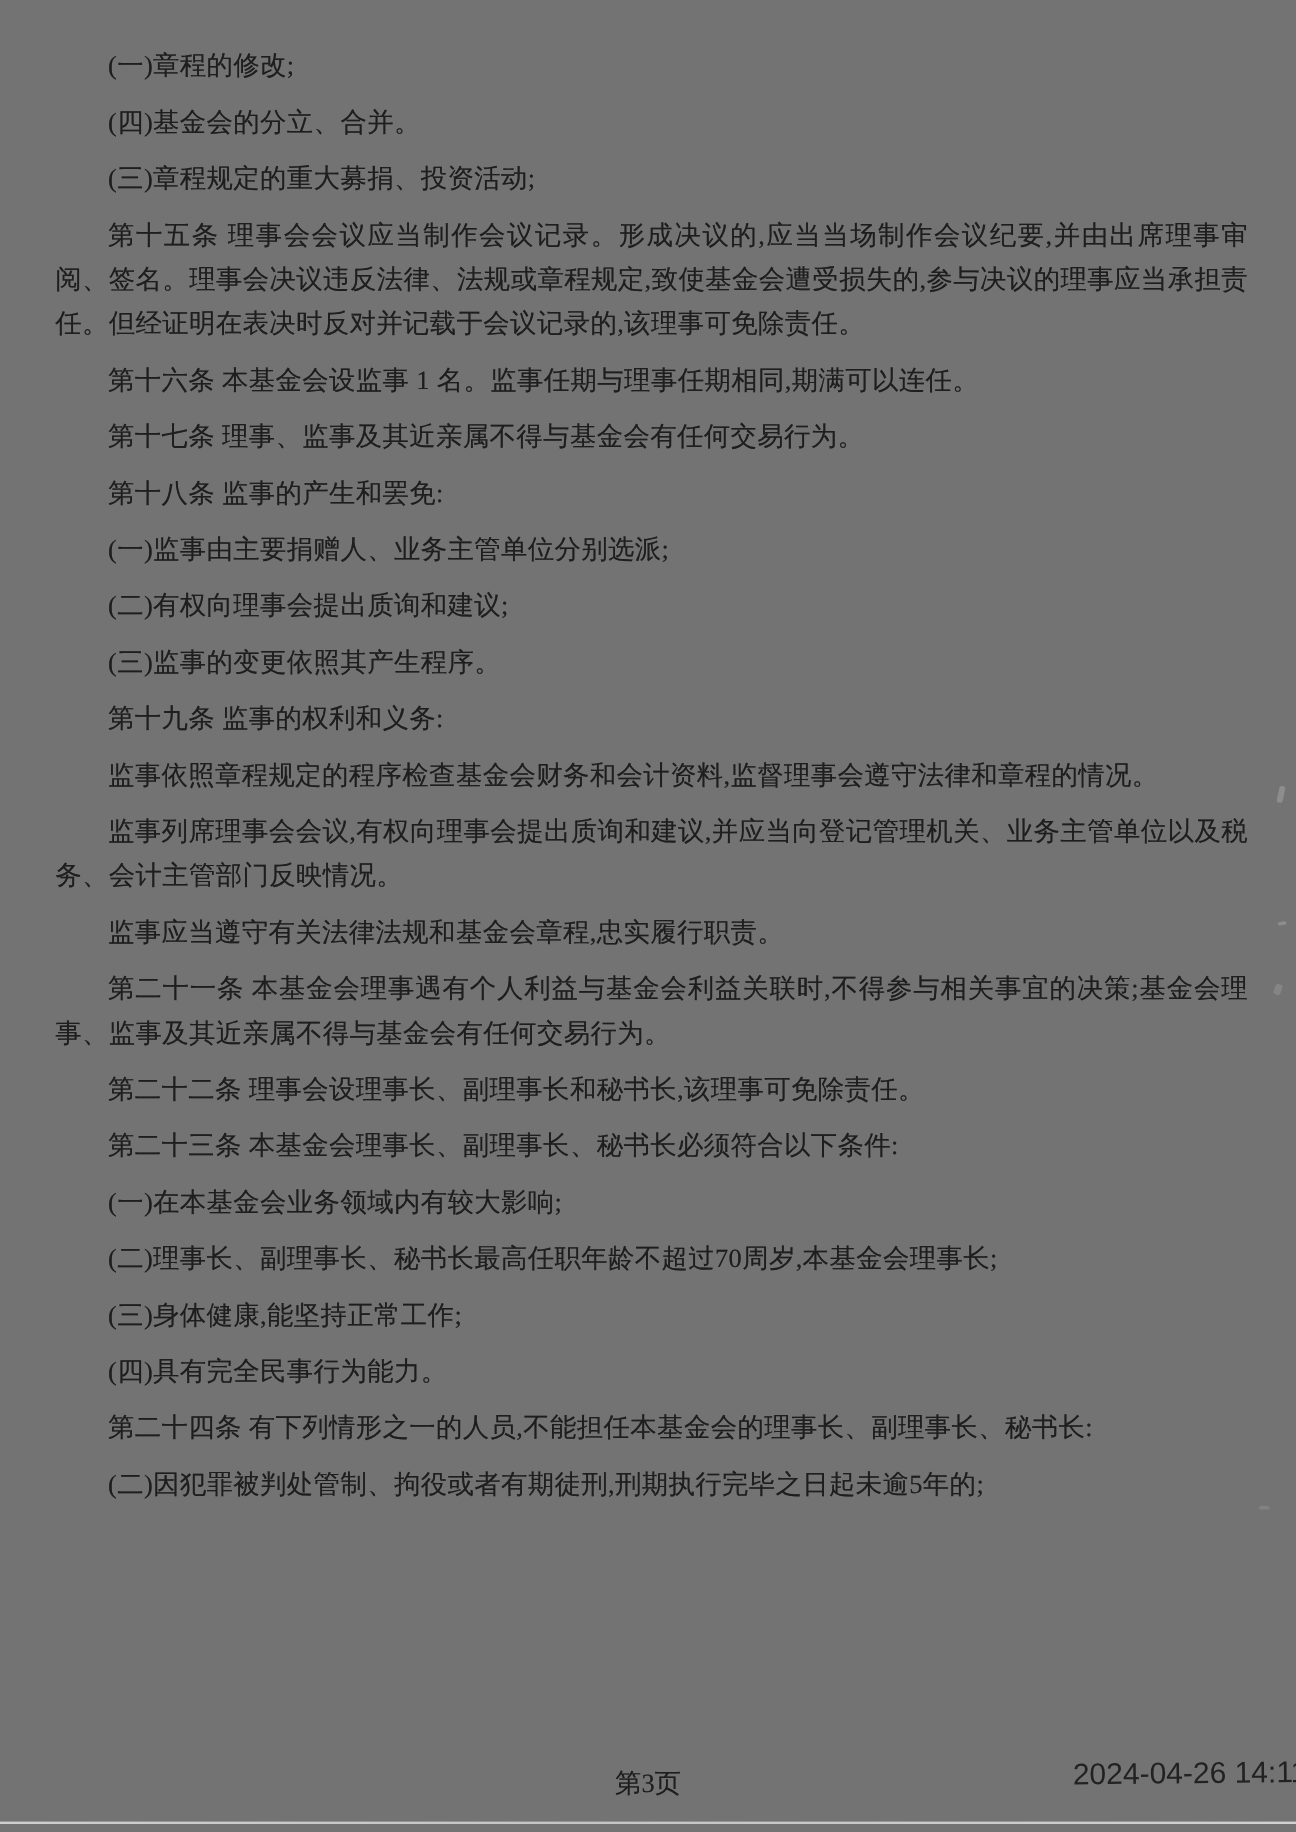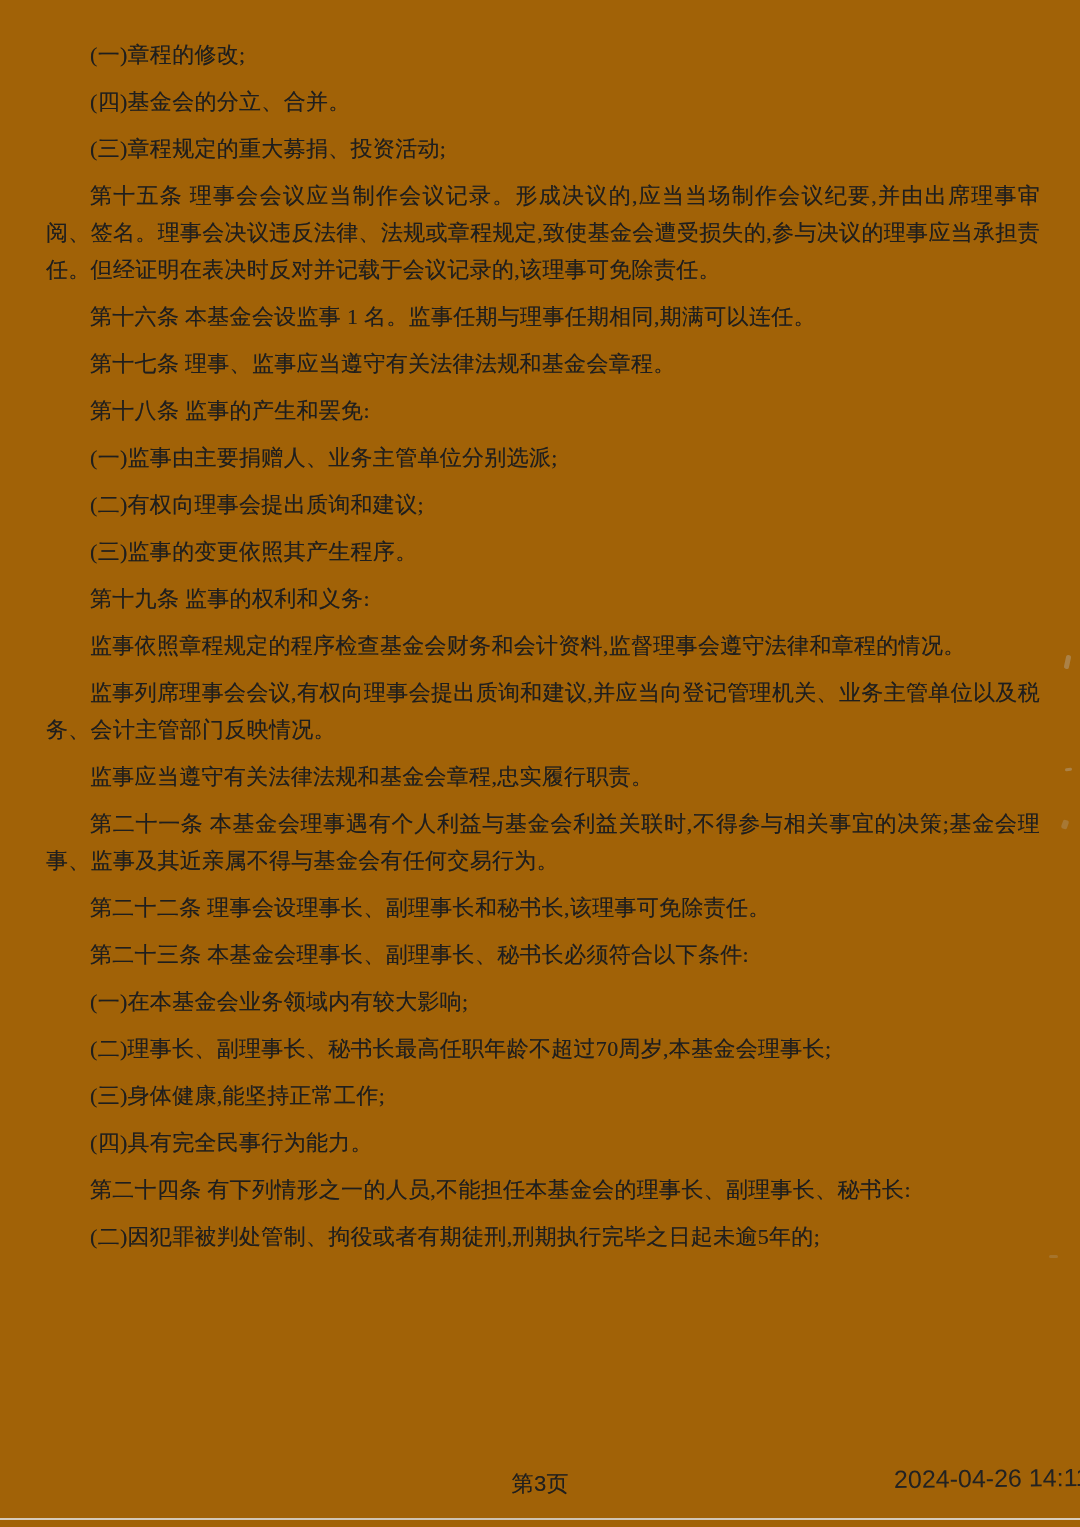--- a/index.html
+++ b/index.html
@@ -4,21 +4,21 @@
 <style>
   html, body {
     margin: 0;
     padding: 0;
     background: #ffffff;
   }
   .scan-page {
     position: relative;
     width: 1080px;
     height: 1527px;
-    background: #a16207;
+    background: #737373;
     overflow: hidden;
     font-family: "Liberation Serif", "DejaVu Serif", serif;
     color: #1e1e1e;
   }
   .content {
     position: absolute;
     top: 0;
     left: 0;
     width: 1080px;
     padding: 36px 40px 0 46px;
@@ -36,21 +36,20 @@
   }
   .footer-pageno {
     position: absolute;
     left: 0;
     bottom: 28px;
     width: 100%;
     text-align: center;
     font-size: 22px;
     line-height: 26px;
     text-shadow: 0 0 0.5px rgba(30,30,30,0.5);
-    font-family: Liberation Mono, monospace;
   }
   .footer-timestamp {
     position: absolute;
     right: -10px;
     bottom: 36px;
     font-family: "Liberation Sans", "DejaVu Sans", sans-serif;
     font-size: 25px;
     line-height: 26px;
     color: #222;
     white-space: nowrap;
@@ -81,21 +80,21 @@
 <body>
 
 <div class="scan-page">
 
   <div class="content">
     <p>(一)章程的修改;</p>
     <p>(四)基金会的分立、合并。</p>
     <p>(三)章程规定的重大募捐、投资活动;</p>
     <p>第十五条 理事会会议应当制作会议记录。形成决议的,应当当场制作会议纪要,并由出席理事审阅、签名。理事会决议违反法律、法规或章程规定,致使基金会遭受损失的,参与决议的理事应当承担责任。但经证明在表决时反对并记载于会议记录的,该理事可免除责任。</p>
     <p>第十六条 本基金会设监事 1 名。监事任期与理事任期相同,期满可以连任。</p>
-    <p>第十七条 理事、监事应当遵守有关法律法规和基金会章程。</p>
+    <p>第十七条 理事、监事及其近亲属不得与基金会有任何交易行为。</p>
     <p>第十八条 监事的产生和罢免:</p>
     <p>(一)监事由主要捐赠人、业务主管单位分别选派;</p>
     <p>(二)有权向理事会提出质询和建议;</p>
     <p>(三)监事的变更依照其产生程序。</p>
     <p>第十九条 监事的权利和义务:</p>
     <p>监事依照章程规定的程序检查基金会财务和会计资料,监督理事会遵守法律和章程的情况。</p>
     <p>监事列席理事会会议,有权向理事会提出质询和建议,并应当向登记管理机关、业务主管单位以及税务、会计主管部门反映情况。</p>
     <p>监事应当遵守有关法律法规和基金会章程,忠实履行职责。</p>
     <p>第二十一条 本基金会理事遇有个人利益与基金会利益关联时,不得参与相关事宜的决策;基金会理事、监事及其近亲属不得与基金会有任何交易行为。</p>
     <p>第二十二条 理事会设理事长、副理事长和秘书长,该理事可免除责任。</p>

